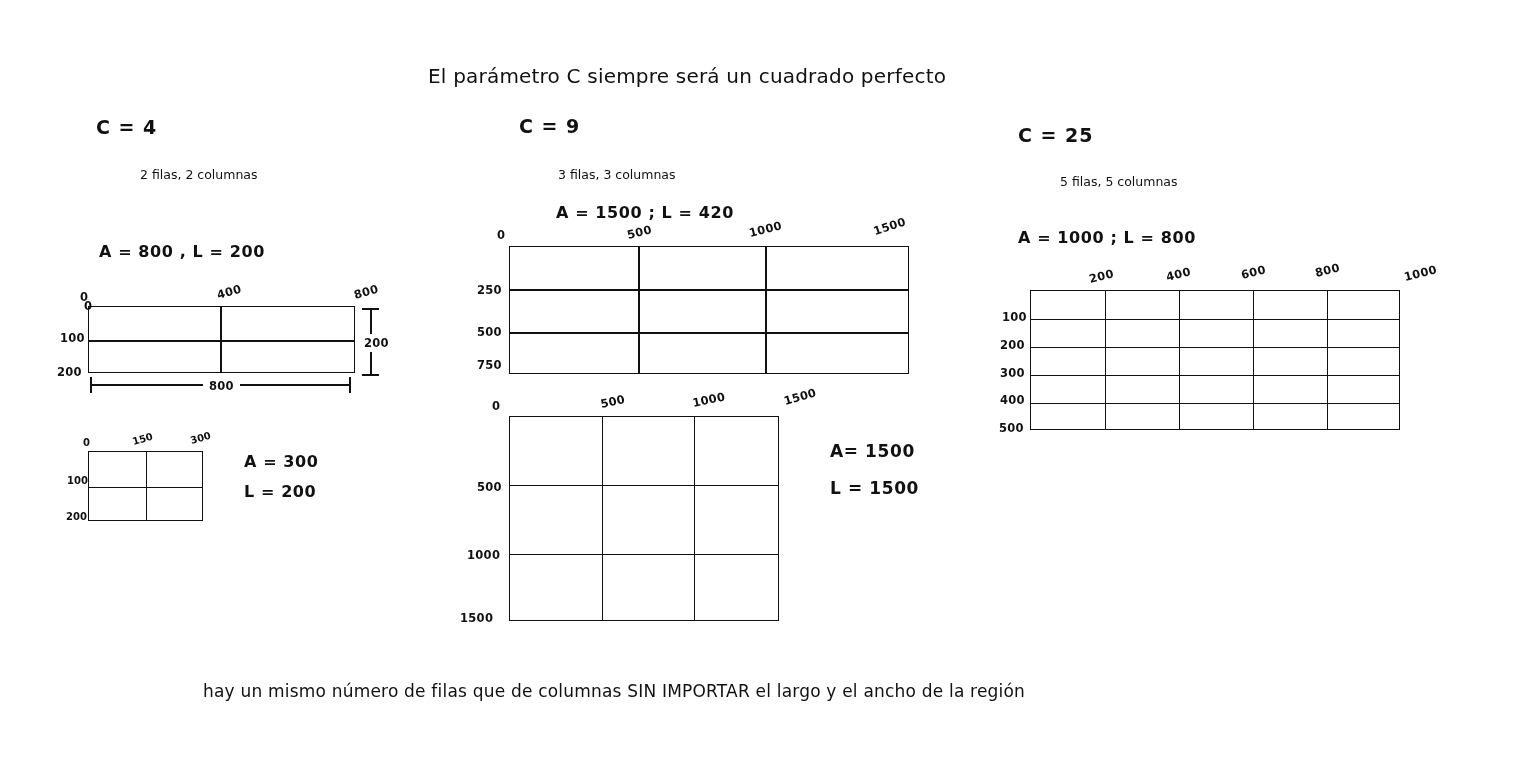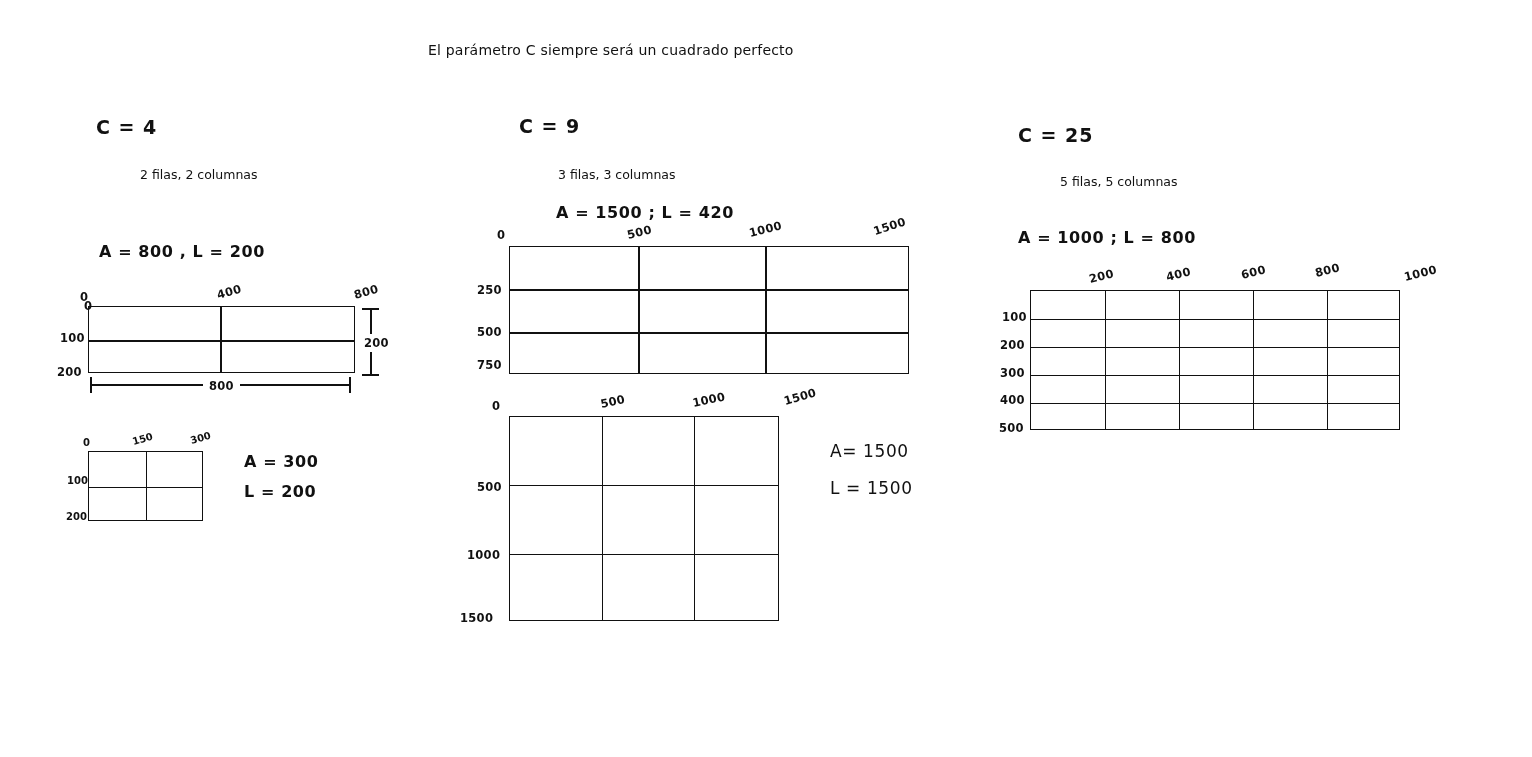--- a/index.html
+++ b/index.html
@@ -16,39 +16,40 @@
     color: #111111;
     overflow: hidden;
   }
   .abs { position: absolute; }
   .hand {
     font-family: "DejaVu Sans", sans-serif;
     color: #111;
     white-space: nowrap;
   }
   .title {
-    font-size: 14px;
+    font-size: 20px;
     letter-spacing: .2px;
+    margin-top: 22px;
   }
   .case-title {
     font-size: 19px;
     font-weight: 600;
     letter-spacing: 1px;
   }
   .case-sub {
     font-size: 12.5px;
   }
   .dims {
     font-size: 16px;
     font-weight: 600;
     letter-spacing: .6px;
   }
   .dims-lg {
     font-size: 17px;
-    font-weight: 400;
+    font-weight: 700;
     letter-spacing: .6px;
   }
   .tick {
     font-size: 11.5px;
     font-weight: 700;
     letter-spacing: .3px;
   }
   .tick-sm {
     font-size: 10px;
     font-weight: 700;
@@ -195,14 +196,15 @@
   <div class="abs hand tick rot" style="left:1168px; top:270px; transform:rotate(-14deg);">400</div>
   <div class="abs hand tick rot" style="left:1243px; top:268px; transform:rotate(-14deg);">600</div>
   <div class="abs hand tick rot" style="left:1317px; top:266px; transform:rotate(-14deg);">800</div>
   <div class="abs hand tick rot" style="left:1406px; top:270px; transform:rotate(-14deg);">1000</div>
   <div class="abs hand tick" style="left:1002px; top:310px;">100</div>
   <div class="abs hand tick" style="left:1000px; top:338px;">200</div>
   <div class="abs hand tick" style="left:1000px; top:366px;">300</div>
   <div class="abs hand tick" style="left:1000px; top:393px;">400</div>
   <div class="abs hand tick" style="left:999px; top:421px;">500</div>
 
+  <div class="abs hand footer" style="left:203px; top:678px;">hay un mismo número de filas que de columnas SIN IMPORTAR el largo y el ancho de la región</div>
 
 </div>
 
 </body></html>

